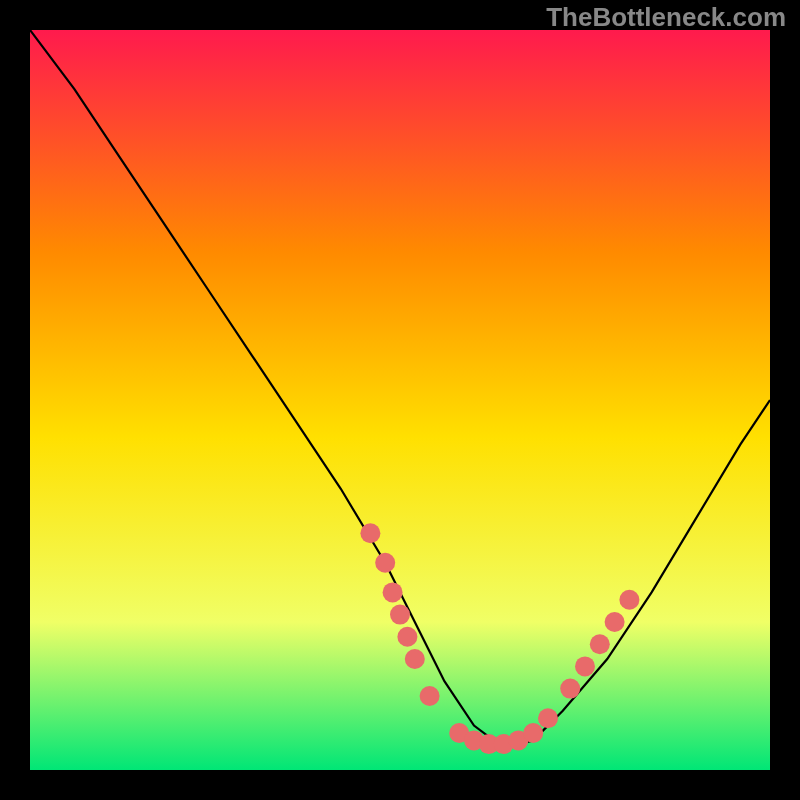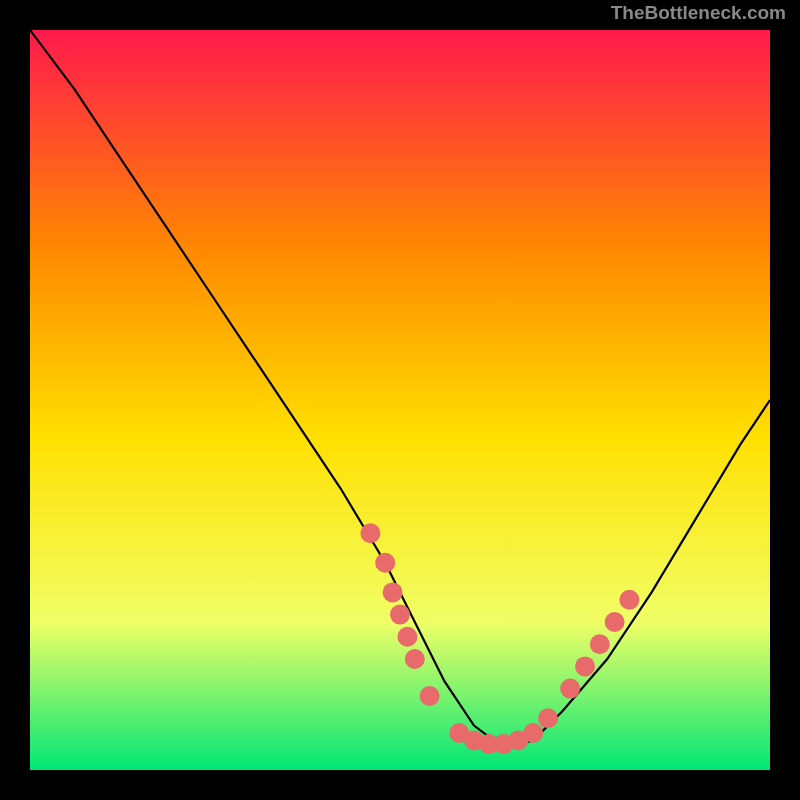--- a/index.html
+++ b/index.html
@@ -9,21 +9,21 @@
     background: #000;
     font-family: Arial, Helvetica, sans-serif;
     position: relative;
     overflow: hidden;
   }
   .watermark {
     position: absolute;
     top: 2px;
     right: 14px;
     color: #888;
-    font-size: 19px;
+    font-size: 26px;
     font-weight: bold;
     z-index: 10;
   }
   .plot-area {
     position: absolute;
     left: 30px;
     top: 30px;
     width: 740px;
     height: 740px;
   }

